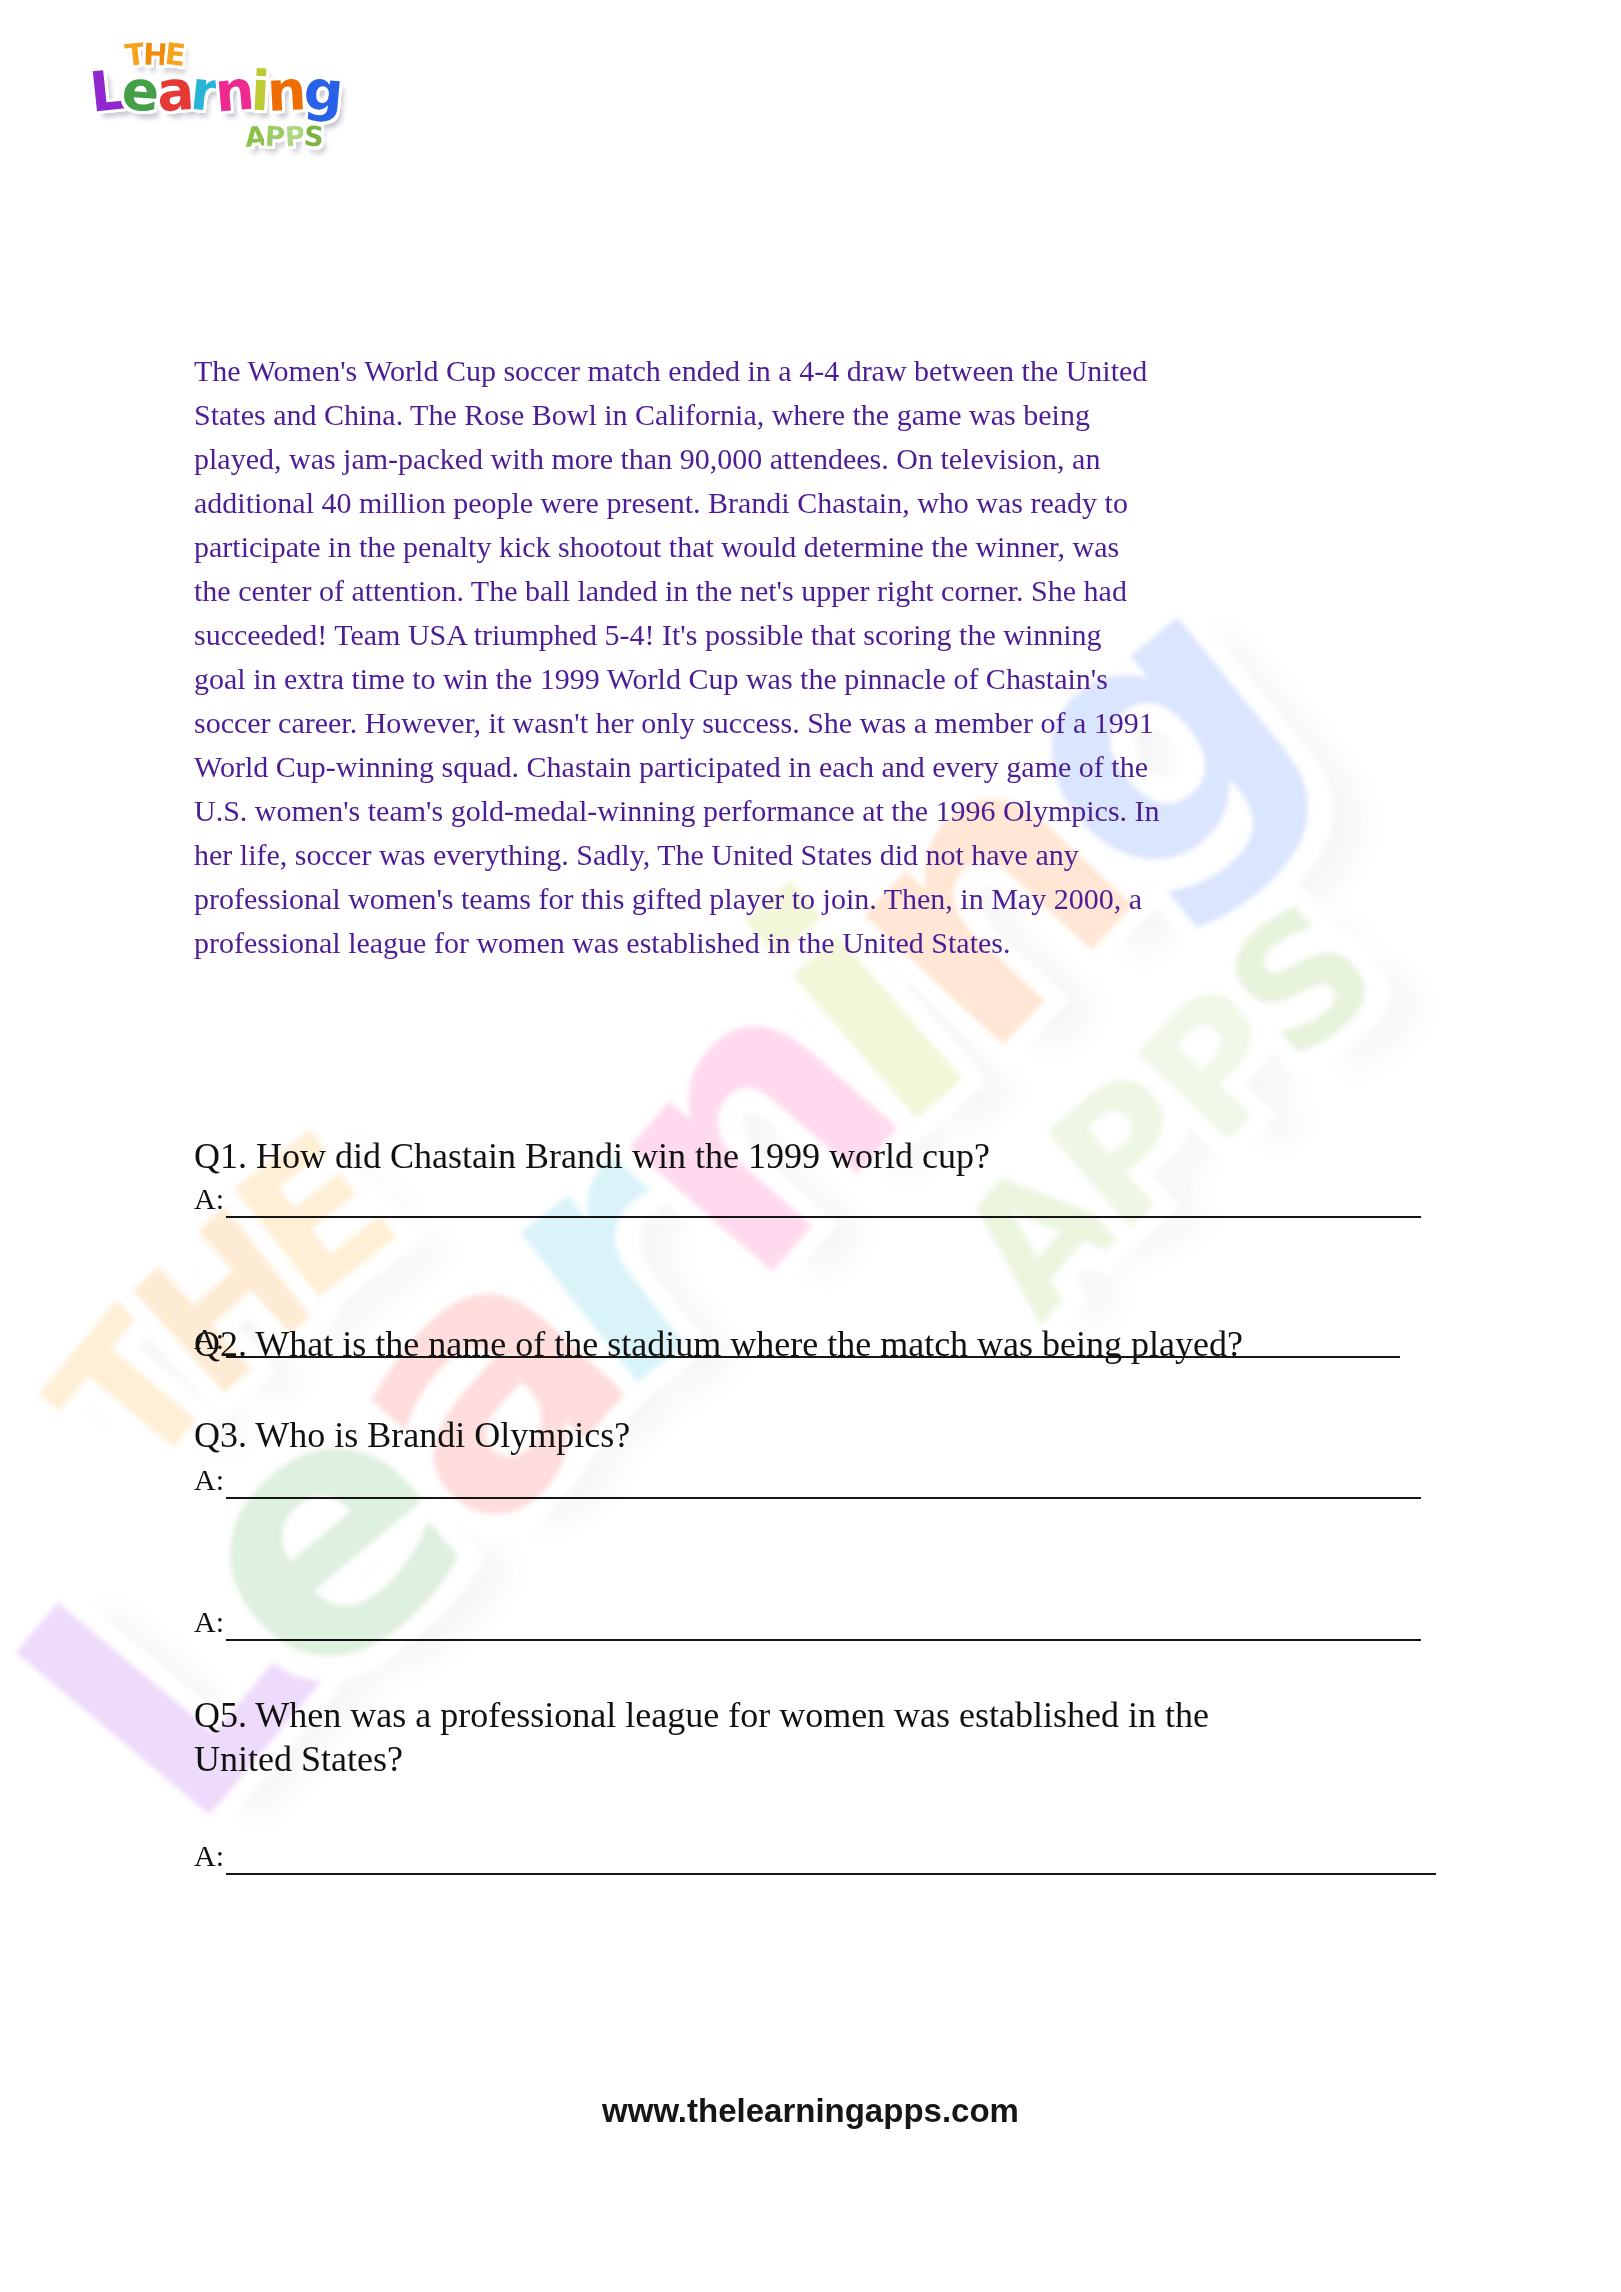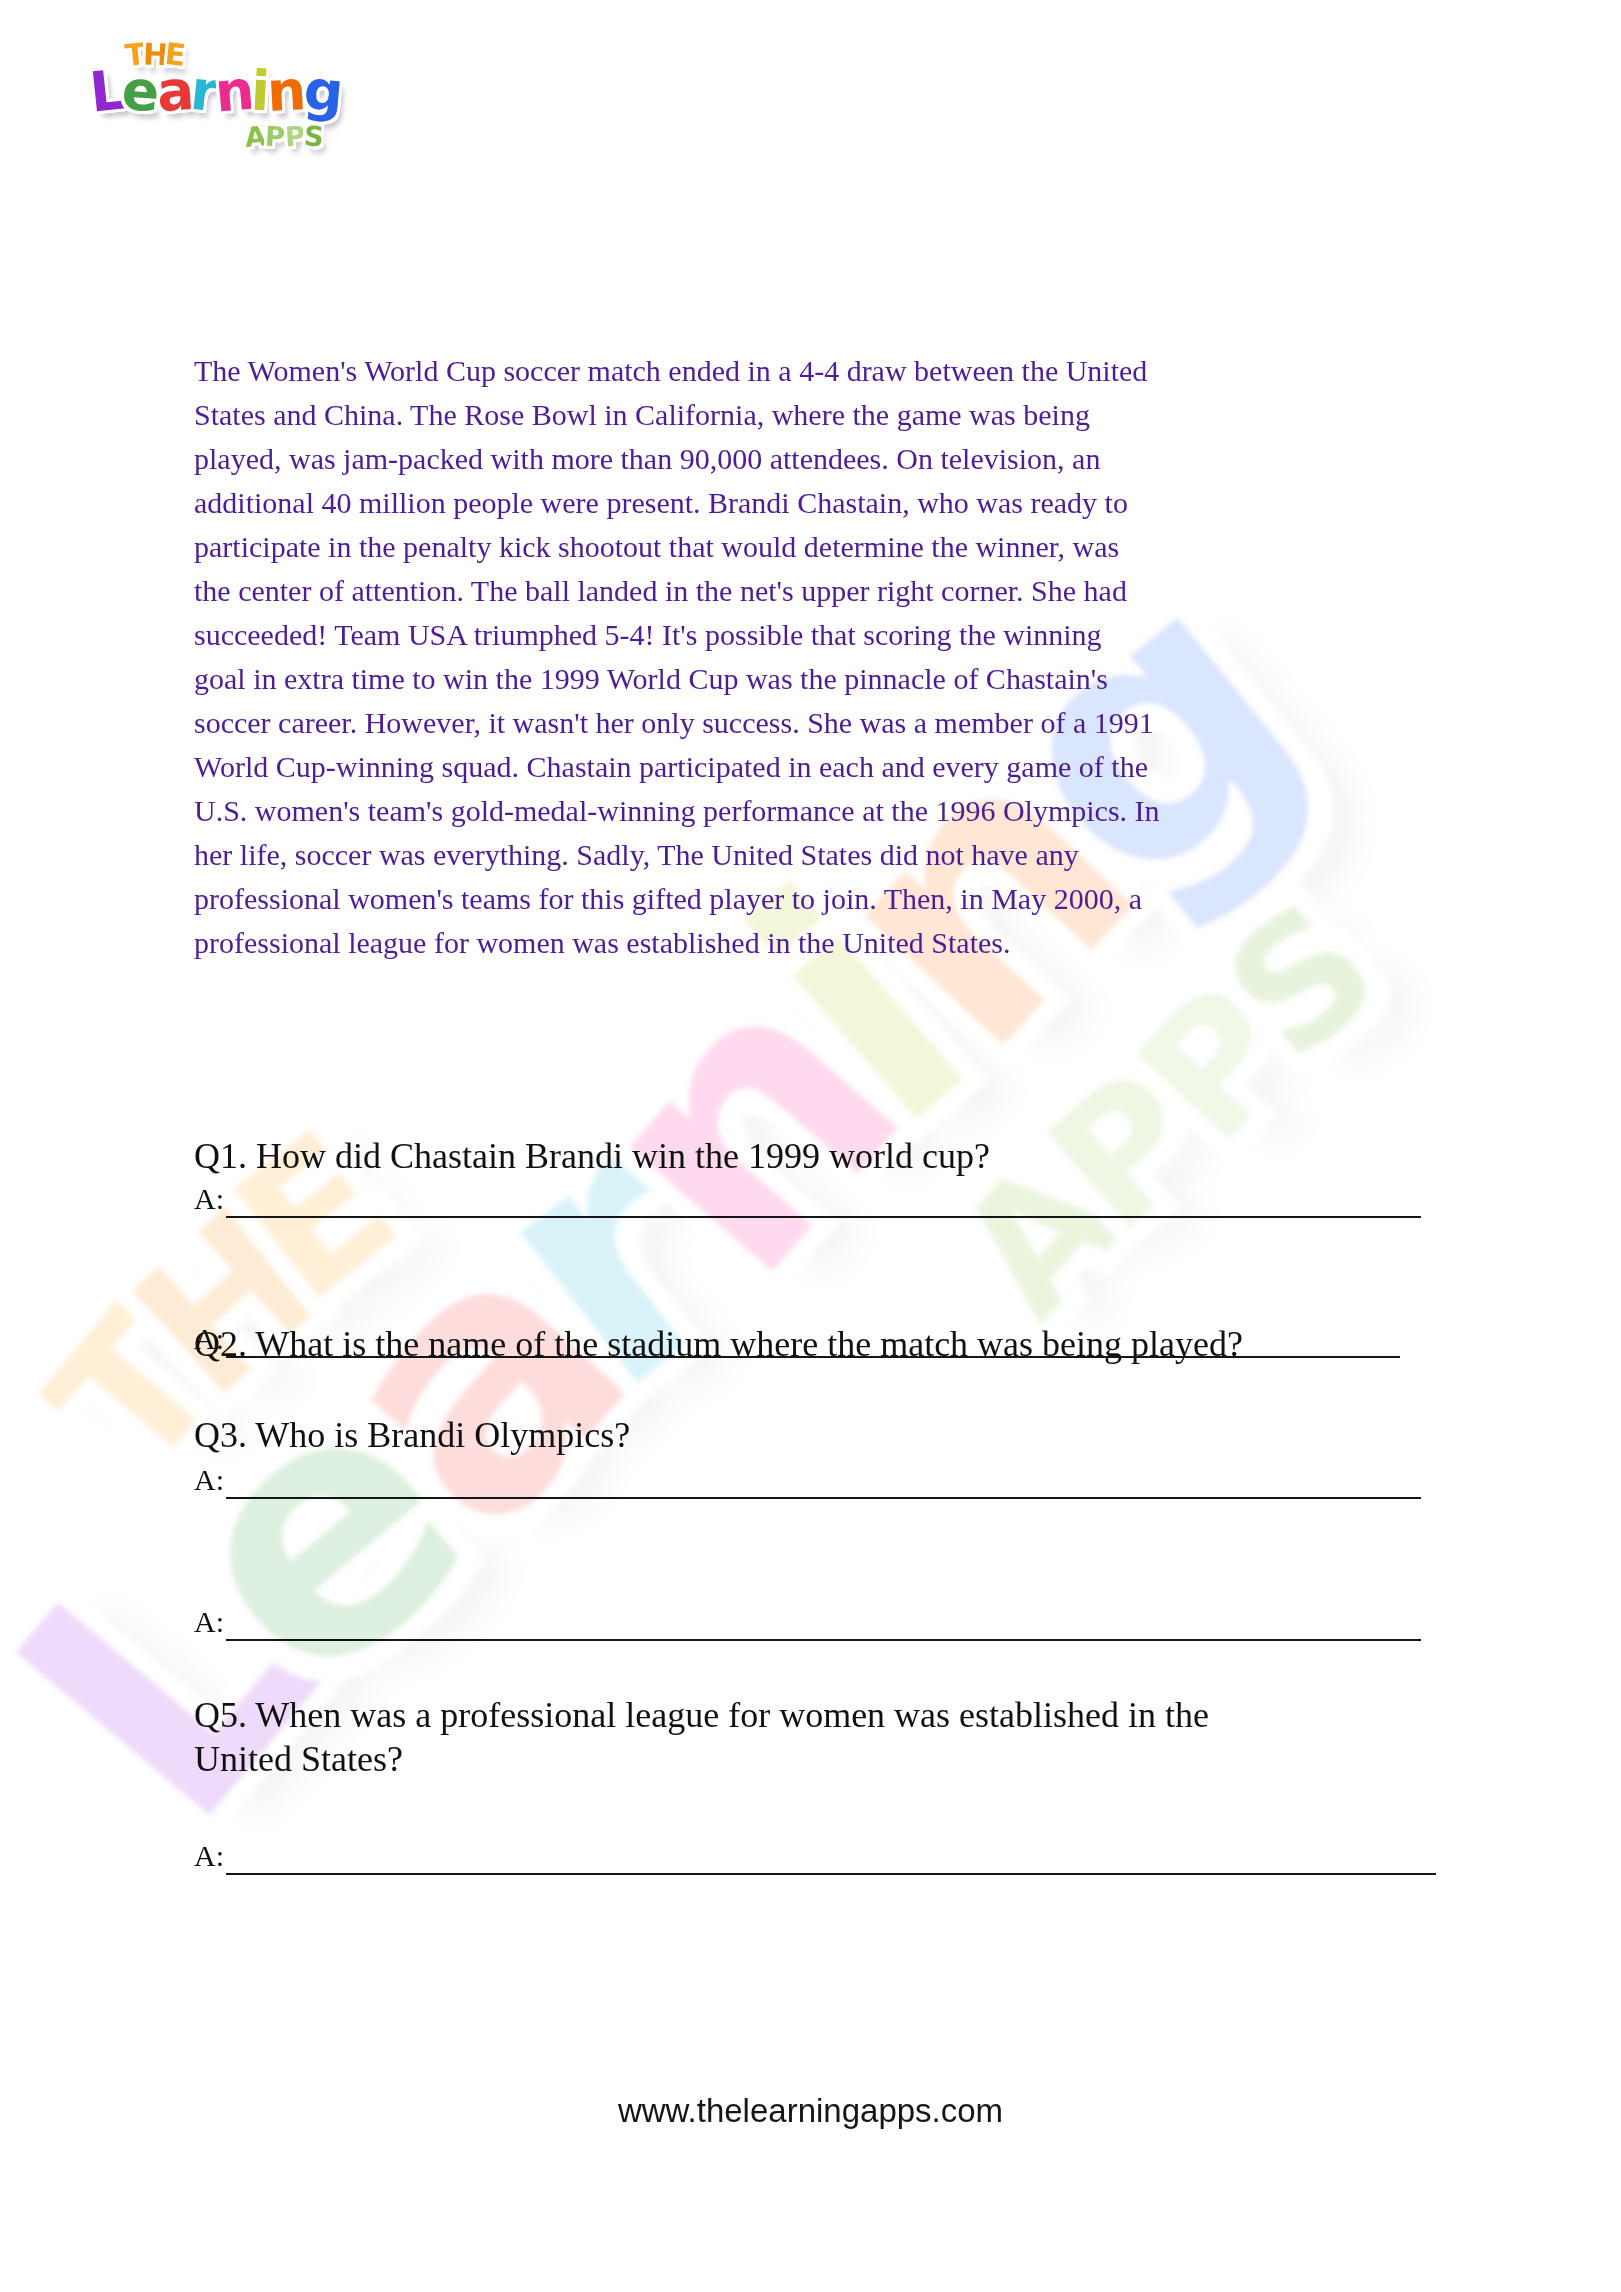--- a/index.html
+++ b/index.html
@@ -76,21 +76,21 @@
   }
   .q1{top:1134px;} .a1{top:1179px;width:1227px;}
   .q2{top:1322px;text-align:right;} .a2{top:1319px;width:1206px;}
   .q3{top:1413px;} .a3{top:1460px;width:1227px;}
   .q4{top:1557px;} .a4{top:1602px;width:1227px;}
   .q5{top:1693px;} .a5{top:1836px;width:1242px;}
   .footer{
     position:absolute;left:0;top:2092px;width:100%;z-index:2;
     text-align:center;
     font-family:"Liberation Sans", sans-serif;
-    font-weight:400;font-size:33px;color:#161616;
+    font-weight:700;font-size:33px;color:#161616;
   }
 </style>
 </head>
 <body>
 
 <div class="page">
 
   <div class="watermark" aria-hidden="true">
     <div class="bubble-word word-the">
         <span style="color: rgb(245, 162, 28); transform: rotate(-6deg);">T</span>

